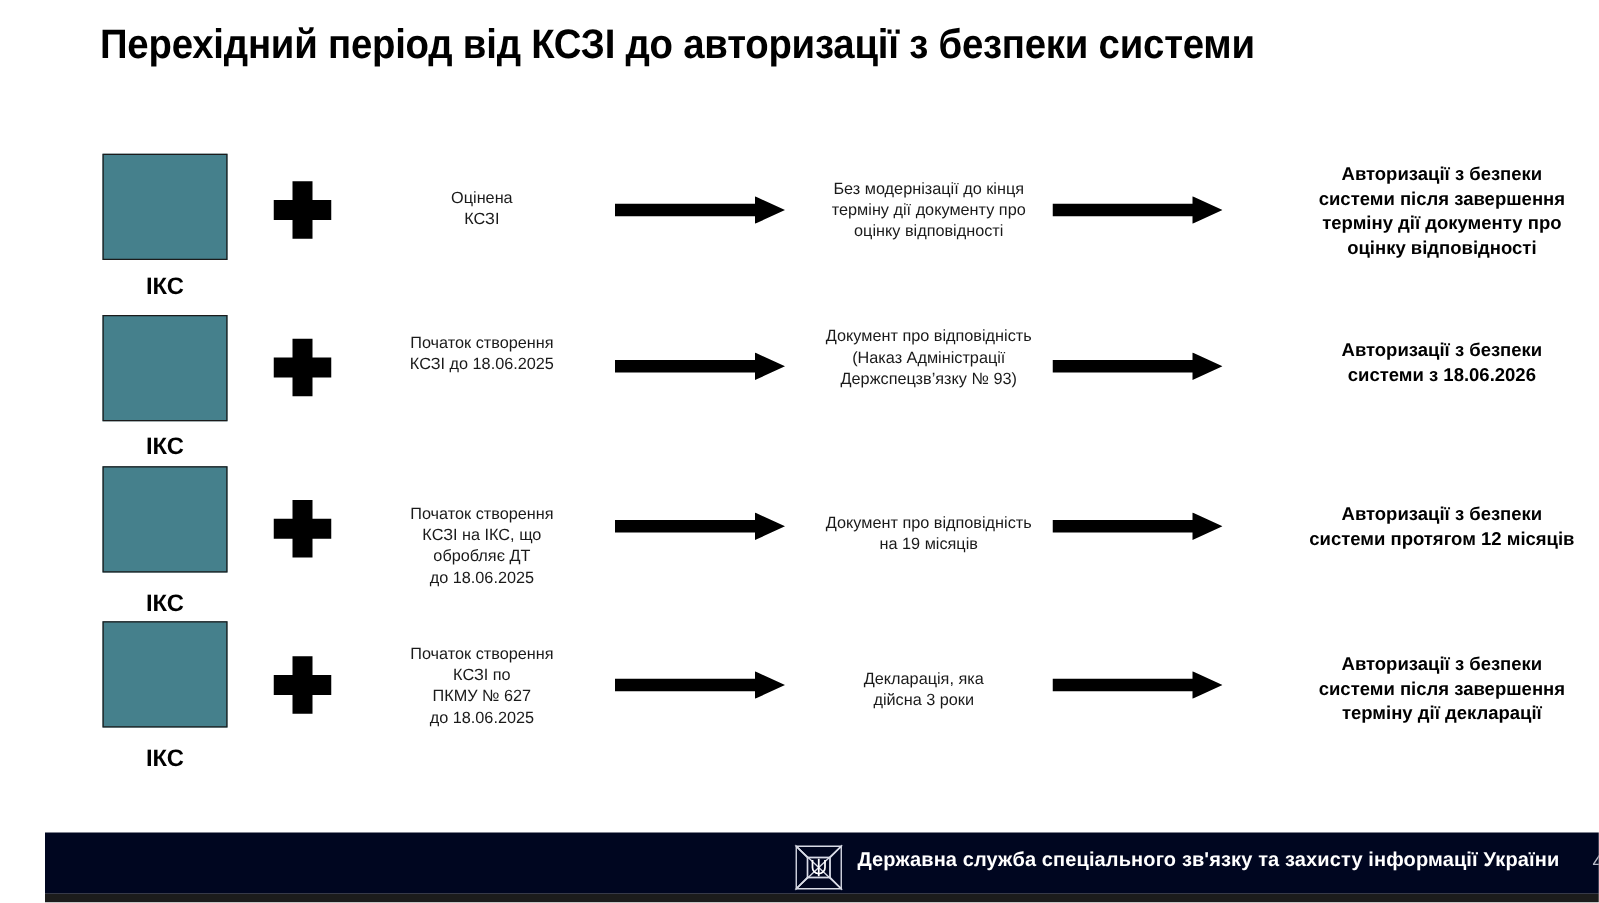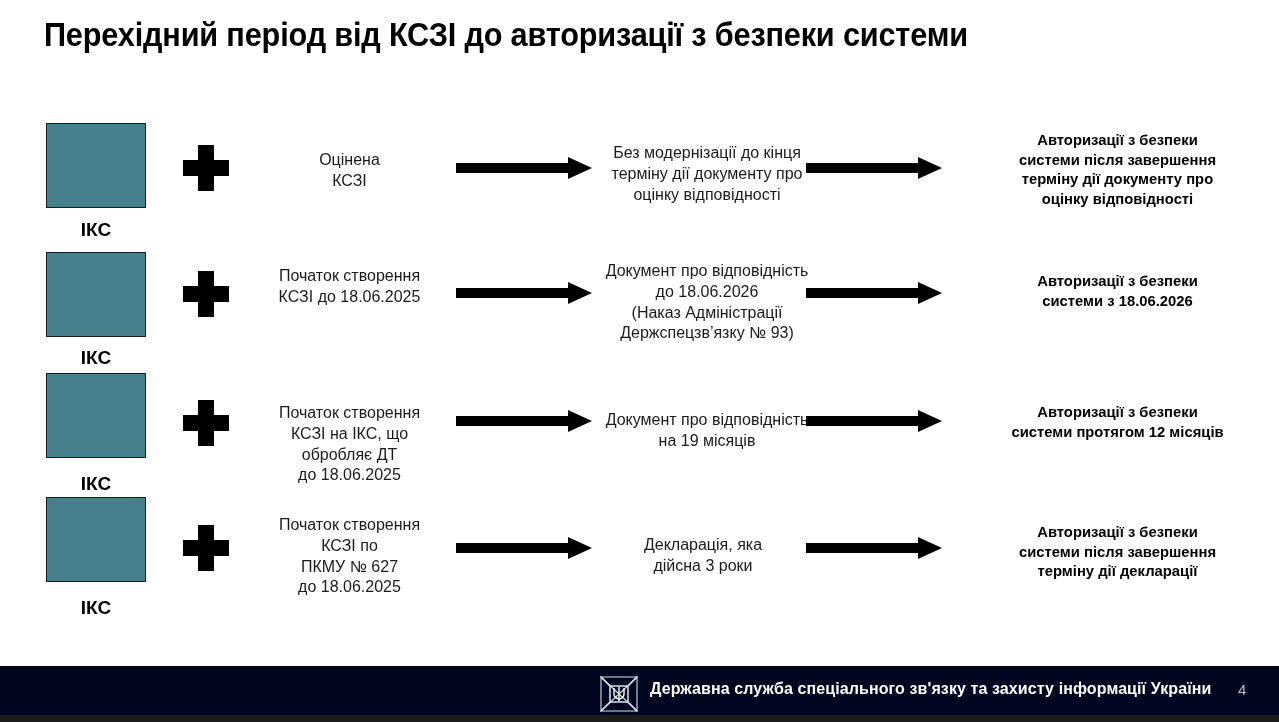--- a/index.html
+++ b/index.html
@@ -4,21 +4,21 @@
 <title>Slide</title>
 <style>
   html,body{margin:0;padding:0;}
   body{
     width:1279px;height:722px;
     background:#ffffff;
     font-family:"Liberation Sans","DejaVu Sans",sans-serif;
     overflow:hidden;
     position:relative;
   }
-  #slide{position:absolute;inset:0;}
+  #slide{position:absolute;inset:0;margin-left:36px;}
 
   
   .title{
     position:absolute;
     left:44px; top:14px; width:1000px;
     font-size:33px;
     line-height:1.28;
     font-weight:bold;
     color:#000000;
     letter-spacing:-0.2px;
@@ -49,21 +49,21 @@
   .plus-icon .bar-h{
     position:absolute;left:0;top:15px;width:46px;height:16px;background:#000;
   }
   .plus-icon .bar-v{
     position:absolute;left:15px;top:0;width:16px;height:46px;background:#000;
   }
 
   .cell-text{
     position:absolute;
     text-align:center;
-    font-size:16px;
+    font-size:13px;
     line-height:1.30;
     color:#1a1a1a;
   }
   .cell-text.strong{
     font-weight:bold;
     color:#000;
     font-size:14.8px;
     line-height:1.33;
   }
 
@@ -149,21 +149,20 @@
         <div>Початок створення</div>
         <div>КСЗІ до 18.06.2025</div>
       </div>
       <div class="arrow" style="left: 456px; top: 282px;">
         <svg width="136" height="22" viewBox="0 0 136 22">
           <path d="M0 6 H112 V0 L136 11 L112 22 V16 H0 Z" fill="#000000"></path>
         </svg>
       </div>
       <div class="cell-text" style="left: 592px; top: 261px; width: 230px;">
         <div>Документ про відповідність</div>
-        <div>до 18.06.2026</div>
         <div>(Наказ Адміністрації</div>
         <div>Держспецзв’язку № 93)</div>
       </div>
       <div class="arrow" style="left: 806px; top: 282px;">
         <svg width="136" height="22" viewBox="0 0 136 22">
           <path d="M0 6 H112 V0 L136 11 L112 22 V16 H0 Z" fill="#000000"></path>
         </svg>
       </div>
       <div class="cell-text strong" style="left: 985px; top: 272px; width: 265px;">
         <div>Авторизації з безпеки</div>

